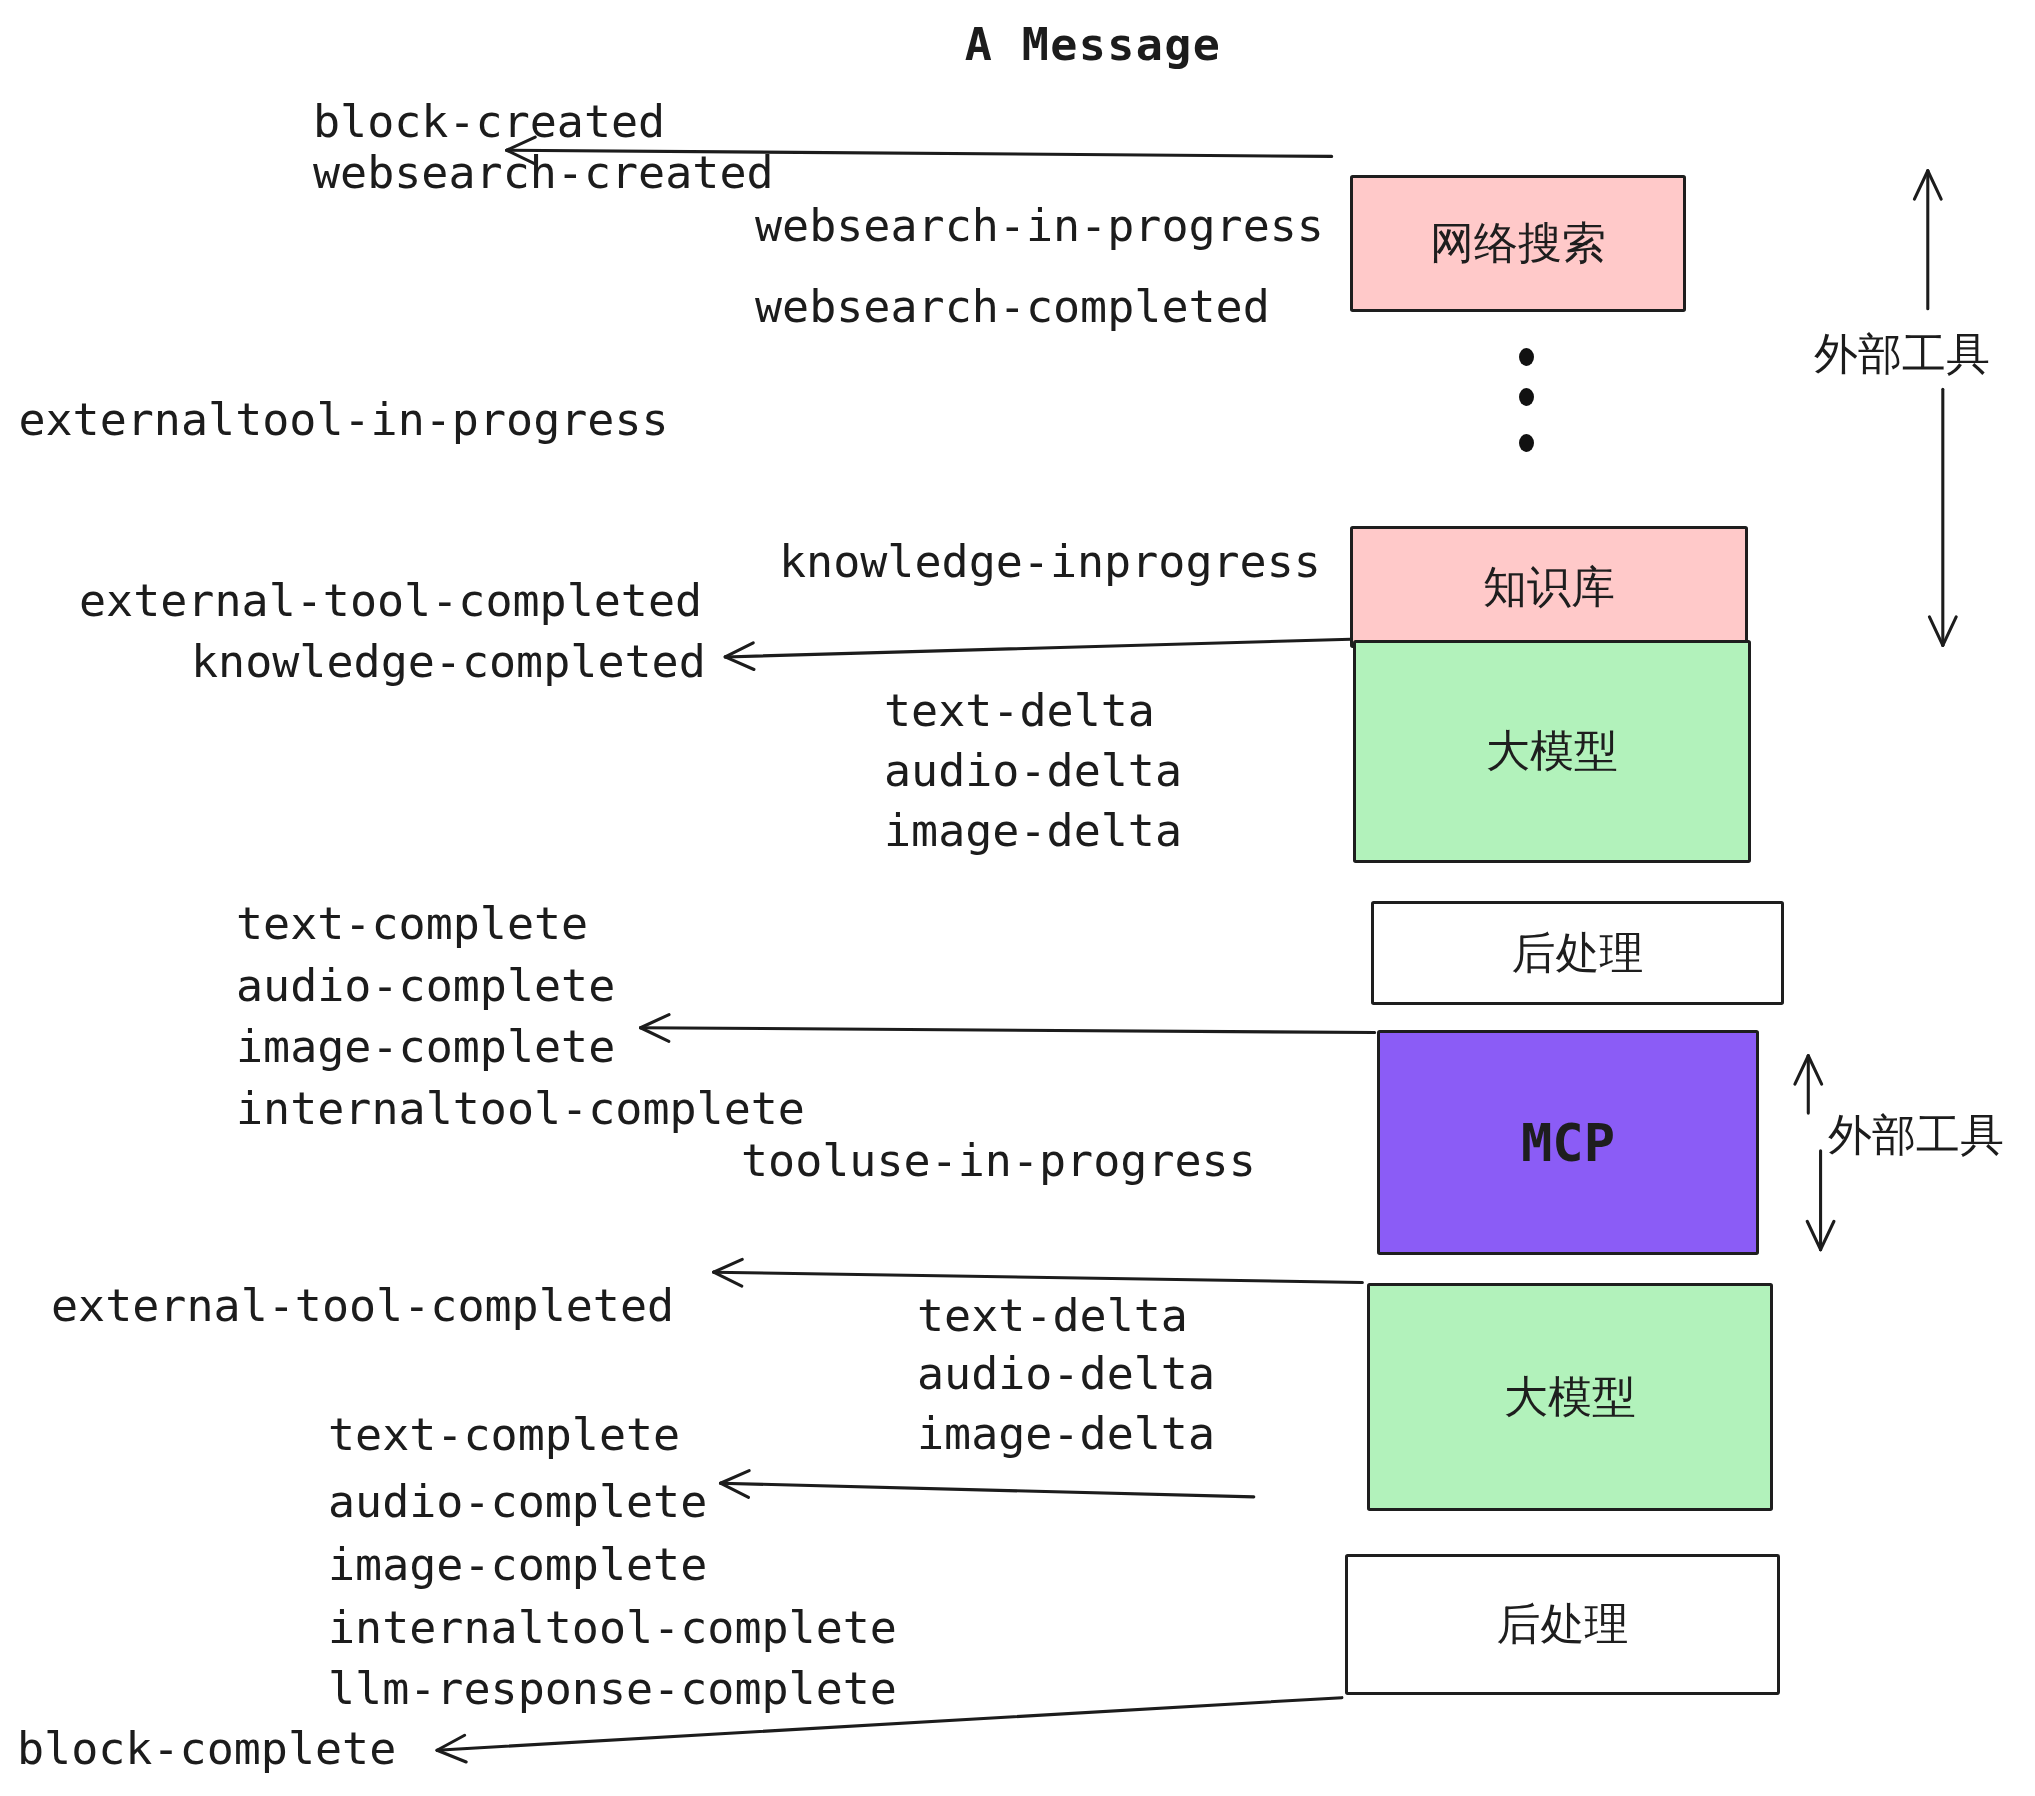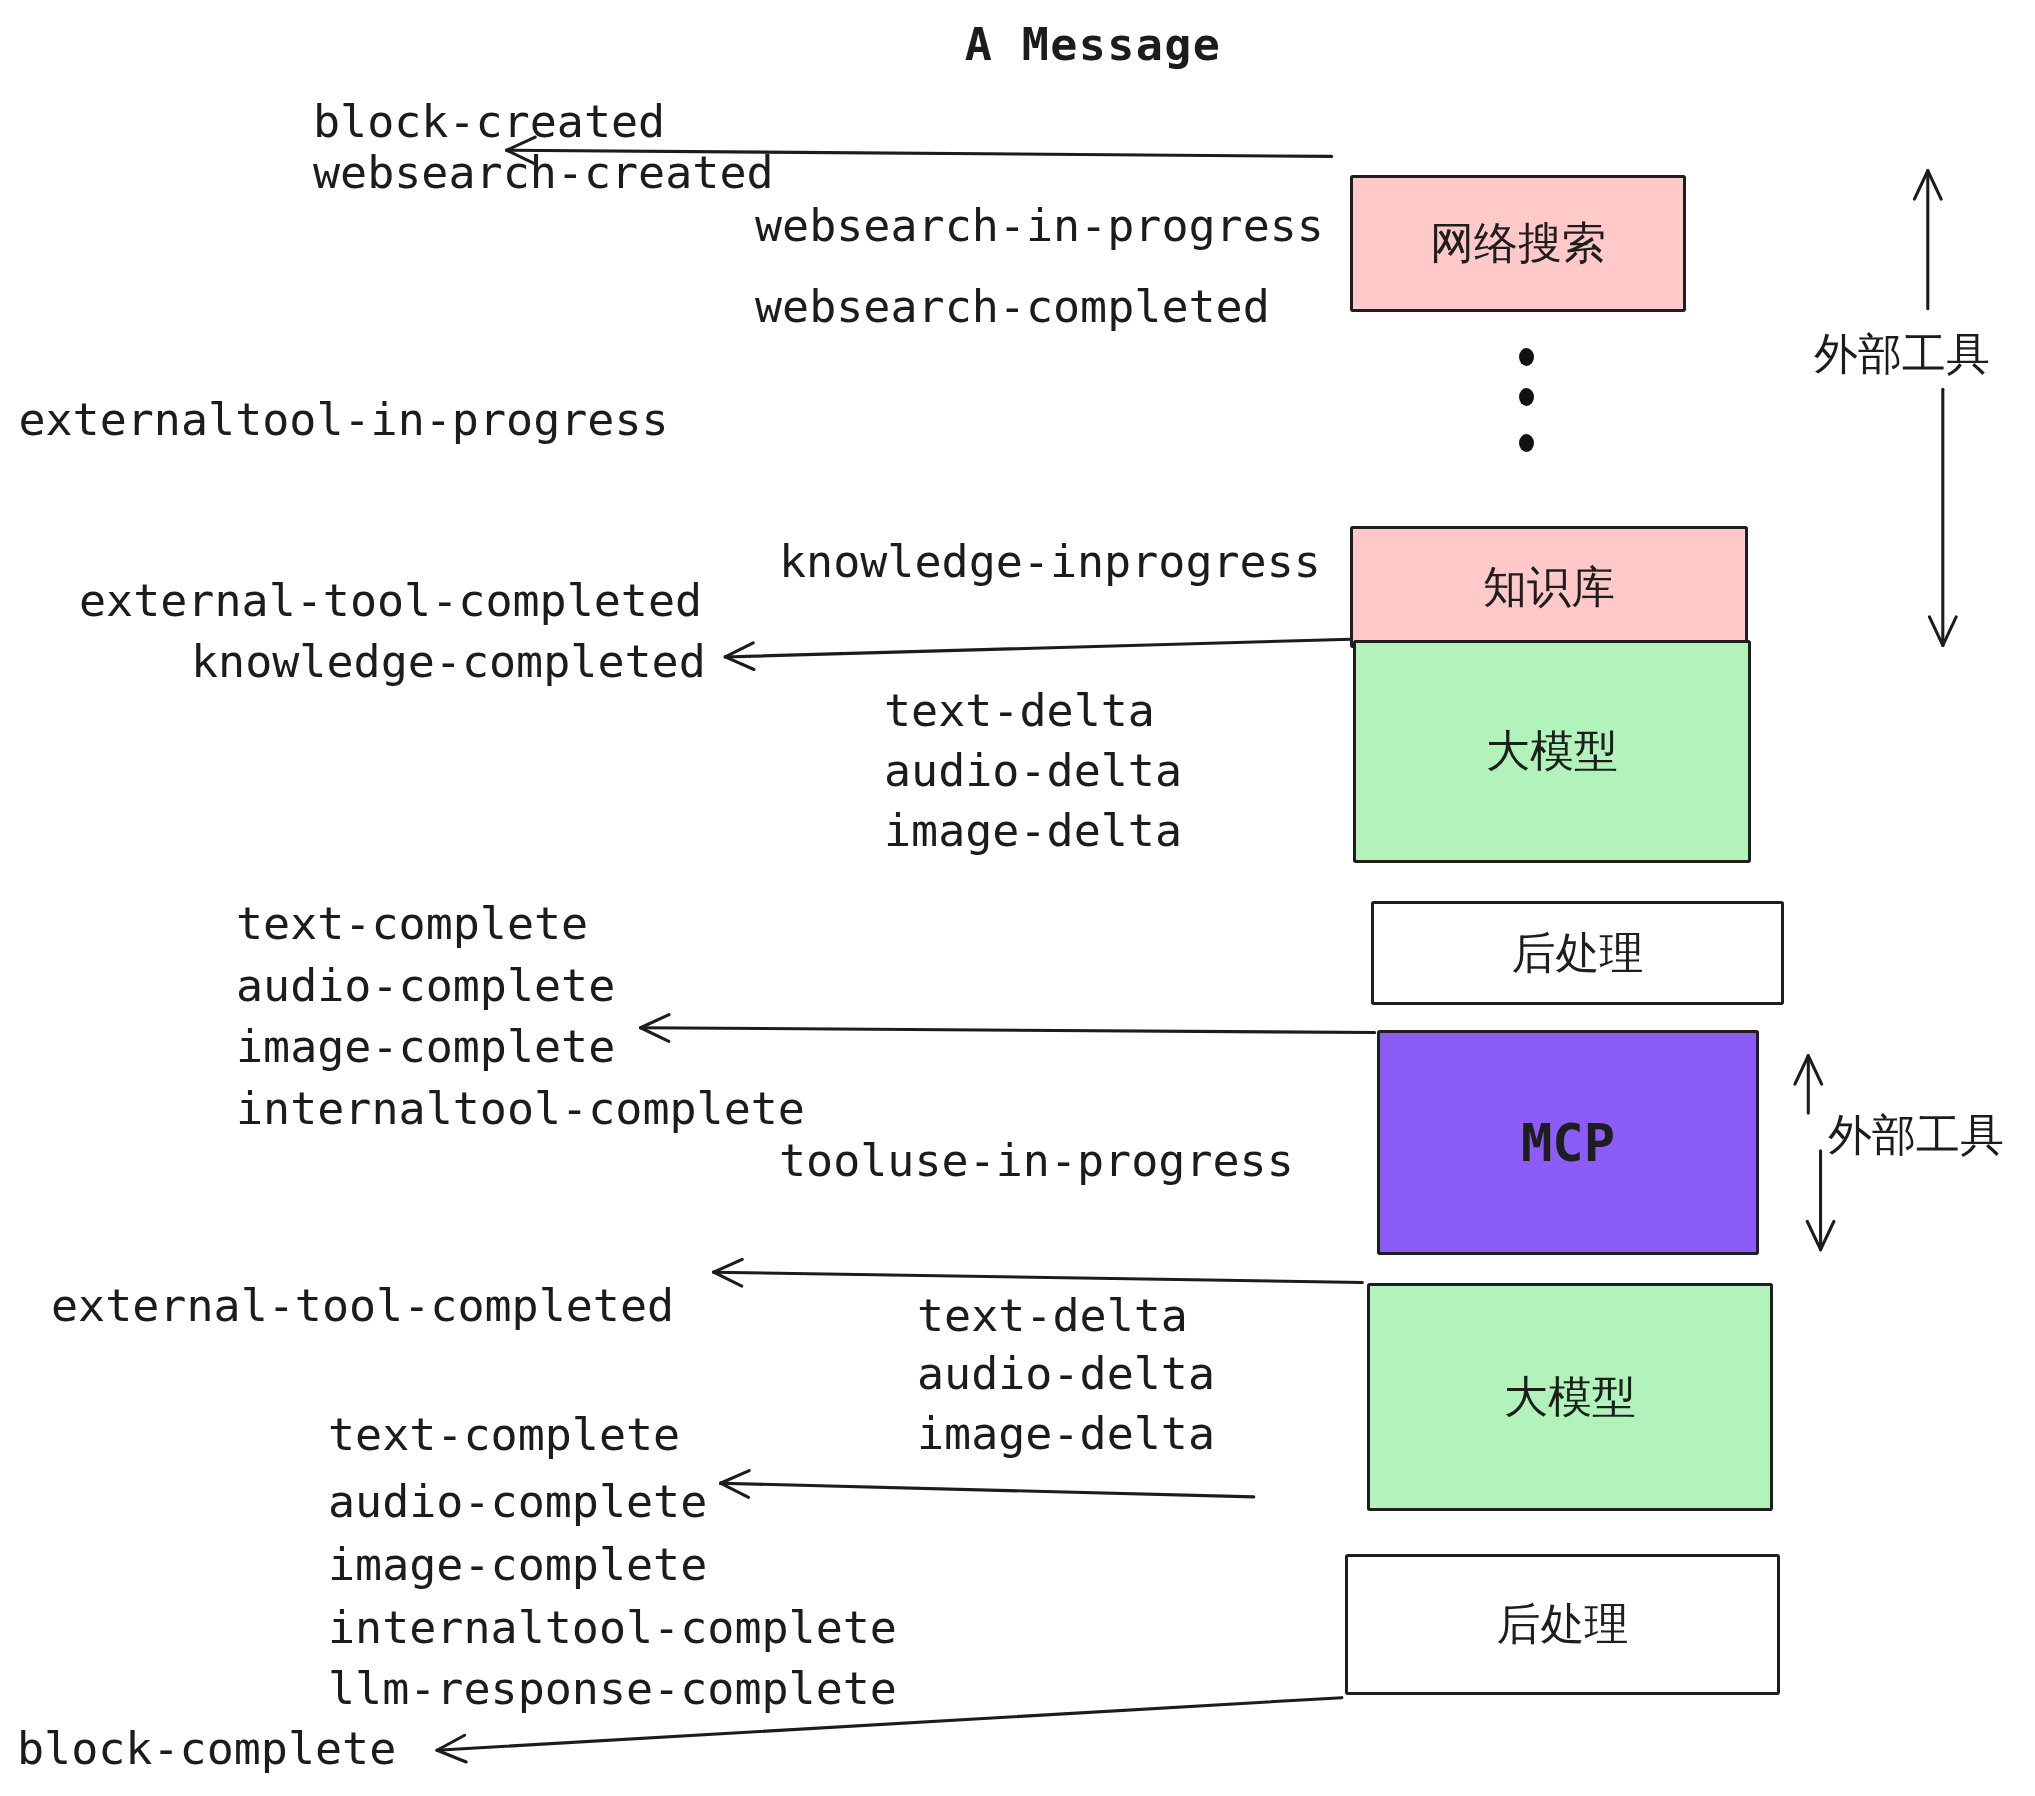--- a/index.html
+++ b/index.html
@@ -116,21 +116,21 @@
     <div class="evt" style="left: 779px; top: 561px;">knowledge-inprogress</div>
     <div class="evt" style="left: 79px; top: 600px;">external-tool-completed</div>
     <div class="evt" style="left: 191px; top: 661px; text-align: center;">knowledge-completed</div>
     <div class="evt" style="left: 884px; top: 710px;">text-delta</div>
     <div class="evt" style="left: 884px; top: 770px;">audio-delta</div>
     <div class="evt" style="left: 884px; top: 830px;">image-delta</div>
     <div class="evt" style="left: 236px; top: 923px;">text-complete</div>
     <div class="evt" style="left: 236px; top: 985px;">audio-complete</div>
     <div class="evt" style="left: 236px; top: 1046px;">image-complete</div>
     <div class="evt" style="left: 236px; top: 1108px;">internaltool-complete</div>
-    <div class="evt" style="left: 779px; top: 1160px;">tooluse-in-progress</div>
+    <div class="evt" style="left: 741px; top: 1160px;">tooluse-in-progress</div>
     <div class="evt" style="left: 51px; top: 1305px;">external-tool-completed</div>
     <div class="evt" style="left: 917px; top: 1315px;">text-delta</div>
     <div class="evt" style="left: 917px; top: 1373px;">audio-delta</div>
     <div class="evt" style="left: 917px; top: 1433px;">image-delta</div>
     <div class="evt" style="left: 328px; top: 1434px;">text-complete</div>
     <div class="evt" style="left: 328px; top: 1501px;">audio-complete</div>
     <div class="evt" style="left: 328px; top: 1564px;">image-complete</div>
     <div class="evt" style="left: 328px; top: 1627px;">internaltool-complete</div>
     <div class="evt" style="left: 328px; top: 1688px;">llm-response-complete</div>
     <div class="evt" style="left: 17px; top: 1748px;">block-complete</div>

